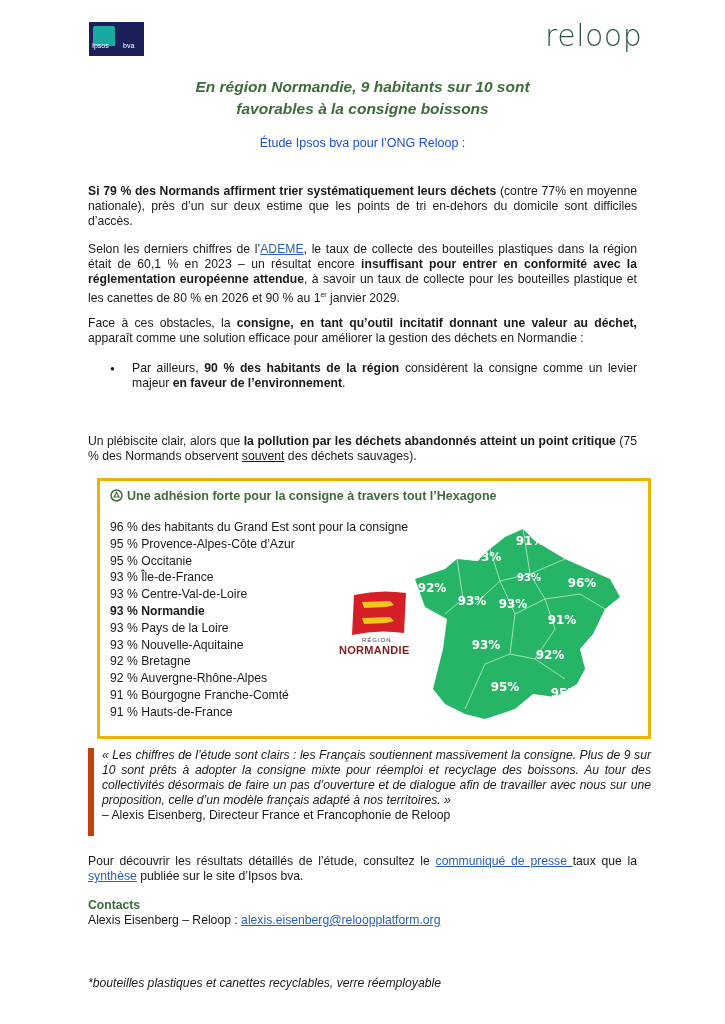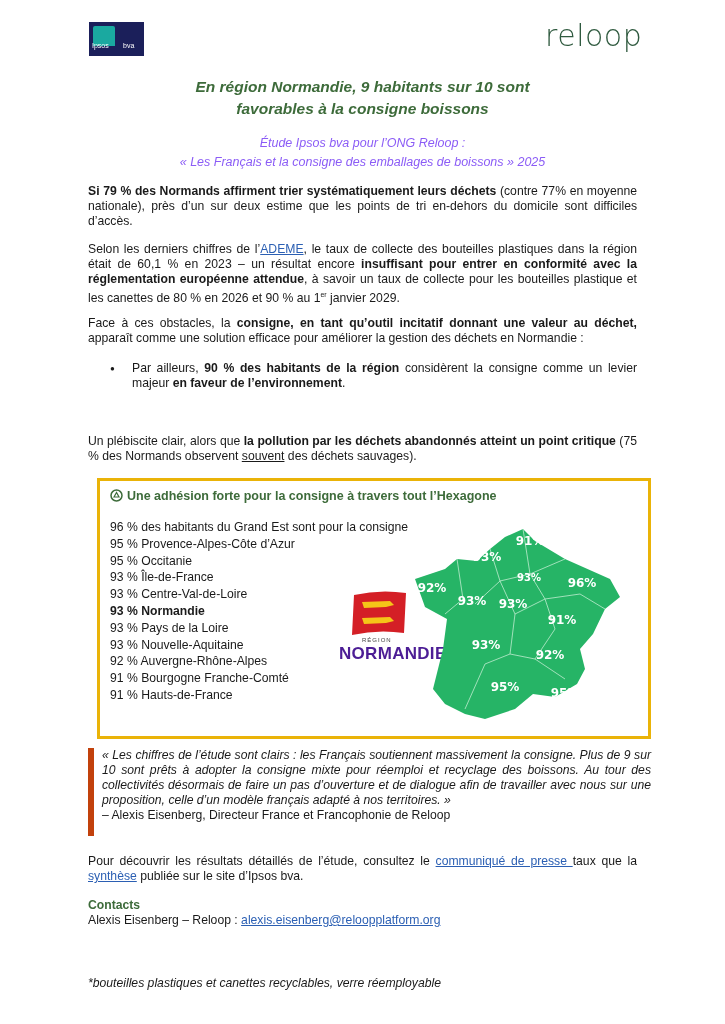--- a/index.html
+++ b/index.html
@@ -5,33 +5,33 @@
   html, body { margin: 0; padding: 0; background: #ffffff; }
   body { width: 725px; height: 1024px; position: relative; overflow: hidden;
          font-family: "Liberation Sans", sans-serif; color: #1a1a1a; font-size: 12.2px; }
   .abs { position: absolute; }
   #ipsos-logo { left: 89px; top: 22px; width: 55px; height: 34px; background: #1b1f5a; }
   #ipsos-logo .tile { position: absolute; left: 4px; top: 4px; width: 22px; height: 20px; background: #1aa9a0; border-radius: 2px 2px 0 0; }
   #ipsos-logo .t1 { position: absolute; left: 3px; top: 20px; font-size: 7px; color: #fff; }
   #ipsos-logo .t2 { position: absolute; left: 34px; top: 20px; font-size: 7px; color: #fff; }
   #reloop-logo { left: 545px; top: 18px; font-size: 30px; color: #2f5a3f; letter-spacing: 0.5px; font-family: "DejaVu Sans", sans-serif; font-weight: 300; }
   .title { left: 0; width: 725px; text-align: center; color: #3d6b3a; font-style: italic; font-weight: bold; font-size: 15.5px; line-height: 22px; }
-  .subtitle { left: 0; width: 725px; text-align: center; color: #8b5cf6; font-style: italic; font-size: 12.5px; line-height: 19px; }
+  .subtitle { left: 0; width: 725px; text-align: center; color: #1d4ed8; font-size: 12.5px; line-height: 19px; }
   .para { left: 88px; width: 549px; line-height: 15px; text-align: justify; }
   .para b { font-weight: bold; }
   a.link { color: #2b5fb3; text-decoration: underline; }
   ul.bullets { margin: 0; padding: 0; list-style: none; }
   ul.bullets li { position: relative; padding-left: 44px; line-height: 15px; }
   ul.bullets li::before { content: "●"; position: absolute; left: 22px; top: 0; font-size: 8px; }
   #box { left: 97px; top: 478px; width: 548px; height: 255px; border: 3px solid #eab308; }
   #box-title { left: 10px; top: 8px; color: #3d6b3a; font-weight: bold; font-size: 12.5px; }
   #box-list { left: 10px; top: 38px; line-height: 16.8px; font-size: 12.2px; }
   #flag { left: 250px; top: 108px; width: 58px; height: 48px; }
   #region-label-1 { left: 262px; top: 156px; font-size: 6px; color: #444; letter-spacing: 1px; }
-  #region-label-2 { left: 239px; top: 163px; font-size: 17px; color: #4c1d95; font-weight: bold; letter-spacing: 0.3px; }
+  #region-label-2 { left: 239px; top: 163px; font-size: 11px; color: #7f1d1d; font-weight: bold; letter-spacing: 0.3px; }
   #map { left: 305px; top: 38px; width: 220px; height: 200px; }
   #quote { left: 88px; top: 748px; width: 549px; border-left: 6px solid #c2410c; padding-left: 8px; height: 88px; }
   #quote p { margin: 0; font-style: italic; line-height: 15px; text-align: justify; }
   #quote .author { font-style: normal; }
   .contacts-title { color: #3d6b3a; font-weight: bold; }
   .footnote { font-style: italic; }
 </style>
 </head>
 <body>
 
@@ -41,21 +41,20 @@
   <span class="t2">bva</span>
 </div>
 <div id="reloop-logo" class="abs">reloop</div>
 
 <div class="abs title" style="top:76px;">
   <div>En région Normandie, 9 habitants sur 10 sont</div>
   <div>favorables à la consigne boissons</div>
 </div>
 <div class="abs subtitle" style="top:134px;">
   <div>Étude Ipsos bva pour l’ONG Reloop :</div>
-  <div>« Les Français et la consigne des emballages de boissons » 2025</div>
 </div>
 
 <div class="abs para" style="top:184px;">
   <b>Si 79 % des Normands affirment trier systématiquement leurs déchets</b><span> (contre 77% en moyenne nationale), près d’un sur deux estime que les points de tri en-dehors du domicile sont difficiles d’accès.</span>
 </div>
 
 <div class="abs para" style="top:242px;">
   <span>Selon les derniers chiffres de l’</span><a class="link" href="#">ADEME</a><span>, le taux de collecte des bouteilles plastiques dans la région était de 60,1 % en 2023  – un résultat encore </span><b>insuffisant pour entrer en conformité avec la réglementation européenne attendue</b><span>, à savoir un taux de collecte pour les bouteilles plastique et les canettes de 80 % en 2026 et 90 % au 1</span><sup style="font-size:7px;">er</sup><span> janvier 2029.</span>
 </div>
 
@@ -84,20 +83,21 @@
   </div>
   <div id="box-list" class="abs">
       <div>96 % des habitants du Grand Est sont pour la consigne</div>
       <div>95 % Provence-Alpes-Côte d’Azur</div>
       <div>95 % Occitanie</div>
       <div>93 % Île-de-France</div>
       <div>93 % Centre-Val-de-Loire</div>
       <div style="font-weight: bold;">93 % Normandie</div>
       <div>93 % Pays de la Loire</div>
       <div>93 % Nouvelle-Aquitaine</div>
+      <div>92 % Bretagne</div>
       <div>92 % Auvergne-Rhône-Alpes</div>
       <div>91 % Bourgogne Franche-Comté</div>
       <div>91 % Hauts-de-France</div>
     </div>
 
   <div id="flag" class="abs">
     <svg width="58" height="48" viewBox="0 0 58 48">
       <path d="M4 6 Q30 0 56 4 L54 44 Q28 40 2 46 Z" fill="#d41f26"></path>
       <path d="M12 13 L40 12 L44 16 L36 18 L14 19 Z" fill="#f5c518"></path>
       <path d="M12 29 L40 28 L44 32 L36 34 L14 35 Z" fill="#f5c518"></path>

